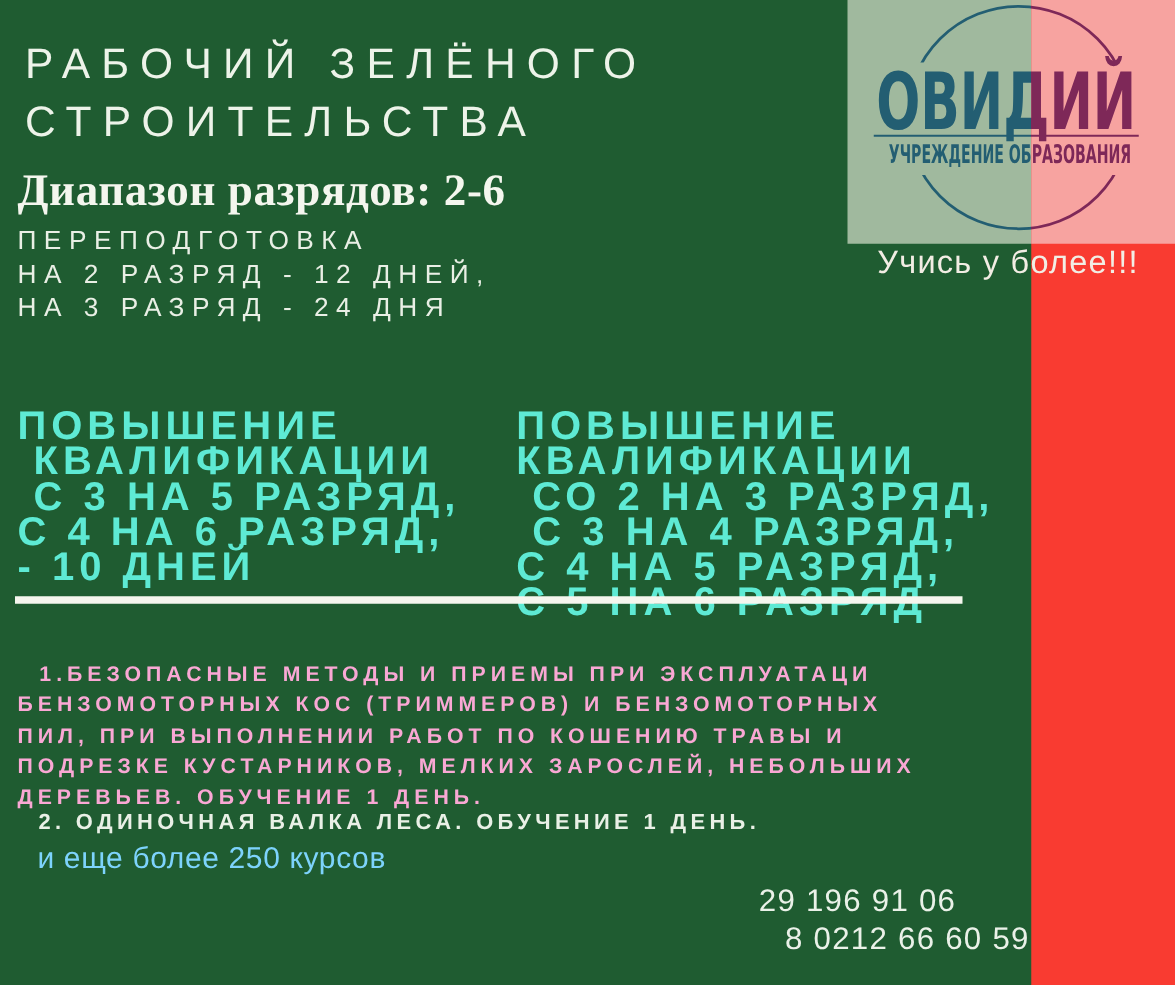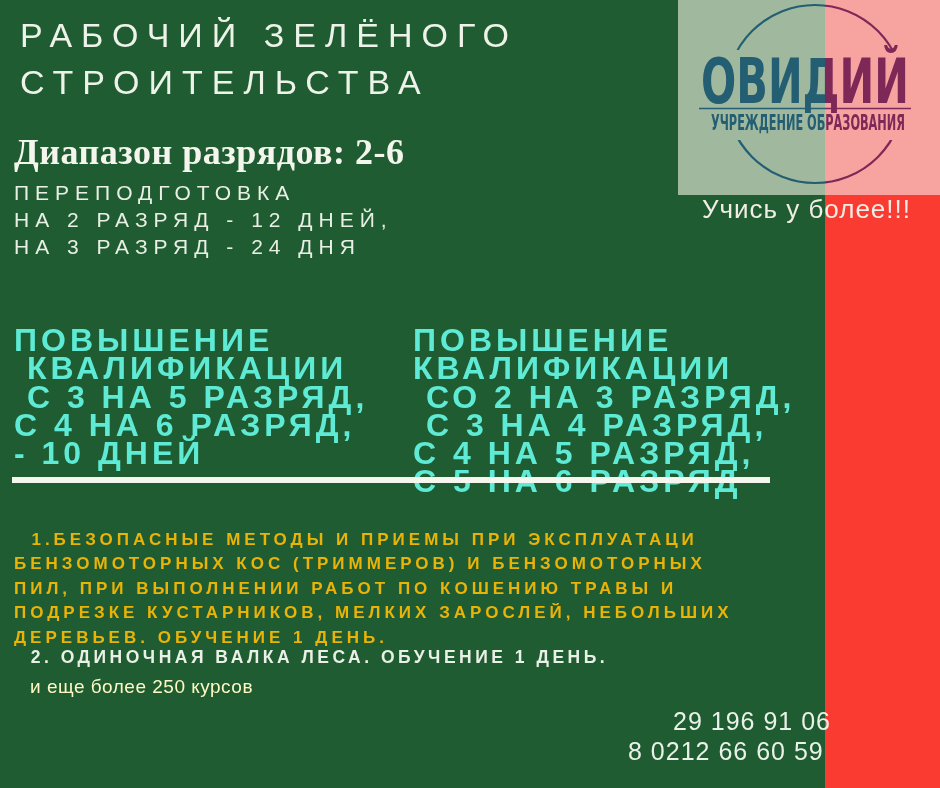--- a/index.html
+++ b/index.html
@@ -17,49 +17,49 @@
   
   .logo-box{left:678px;top:0;width:238px;height:195px;}
   .logo-half-green{position:absolute;left:0;top:0;width:147px;height:195px;background:#a0b99e;}
   .logo-half-pink{position:absolute;left:147px;top:0;width:115px;height:195px;background:#f7a3a0;}
   .logo-svg{position:absolute;left:0;top:0;}
 
   
   .tagline{top:192px;right:29px;font-size:26px;line-height:34px;color:#f2ede4;letter-spacing:1px;}
 
   
-  .title{left:20px;top:12px;font-size:34px;line-height:47px;font-weight:400;
+  .title{left:20px;top:28px;font-size:34px;line-height:47px;font-weight:400;
          letter-spacing:9px;color:#edf3e9;}
   .range{left:14px;top:132px;font-family:"Liberation Serif", serif;font-weight:700;
          font-size:36px;line-height:40px;color:#f4f6ee;letter-spacing:0.5px;}
   .retraining{left:14px;top:179px;font-size:21px;line-height:27px;font-weight:500;
          letter-spacing:6px;color:#e9efe5;}
 
   
   .col{top:278px;font-size:32px;line-height:28.3px;font-weight:700;
        letter-spacing:4px;color:#5eead4;margin-top:48px;}
   .col-left{left:14px;}
   .col-right{left:413px;}
 
   
   .divider{left:12px;top:477px;width:758px;height:6px;background:#f5f6ee;}
 
   
   .courses-heading{left:30px;top:487px;font-size:27px;line-height:32px;font-weight:700;
        letter-spacing:3px;color:#eef3ea;}
   .course-item1{left:14px;top:528px;font-size:17px;line-height:24.4px;font-weight:700;
-       letter-spacing:4px;color:#eab308;}
+       letter-spacing:4px;color:#f9a8d4;}
   .course-item2{left:14px;top:645px;font-size:17.5px;line-height:24px;font-weight:700;
        letter-spacing:3.5px;color:#e9f0e6;text-align:center;}
-  .more-courses{left:30px;top:672px;font-size:19px;line-height:30px;font-weight:400;
-       letter-spacing:0.5px;color:#fef9c3;}
+  .more-courses{left:30px;top:672px;font-size:24px;line-height:30px;font-weight:400;
+       letter-spacing:0.5px;color:#7dd3fc;}
 
   
   .phone{font-size:25px;line-height:30px;color:#eaf1e8;letter-spacing:1px;}
-  .phone1{left:673px;top:706px;}
+  .phone1{left:607px;top:706px;}
   .phone2{left:628px;top:736px;}
 </style>
 </head>
 <body>
 
 <div class="canvas">
 
   <div class="abs red-stripe"></div>
 
   <div class="abs logo-box">

